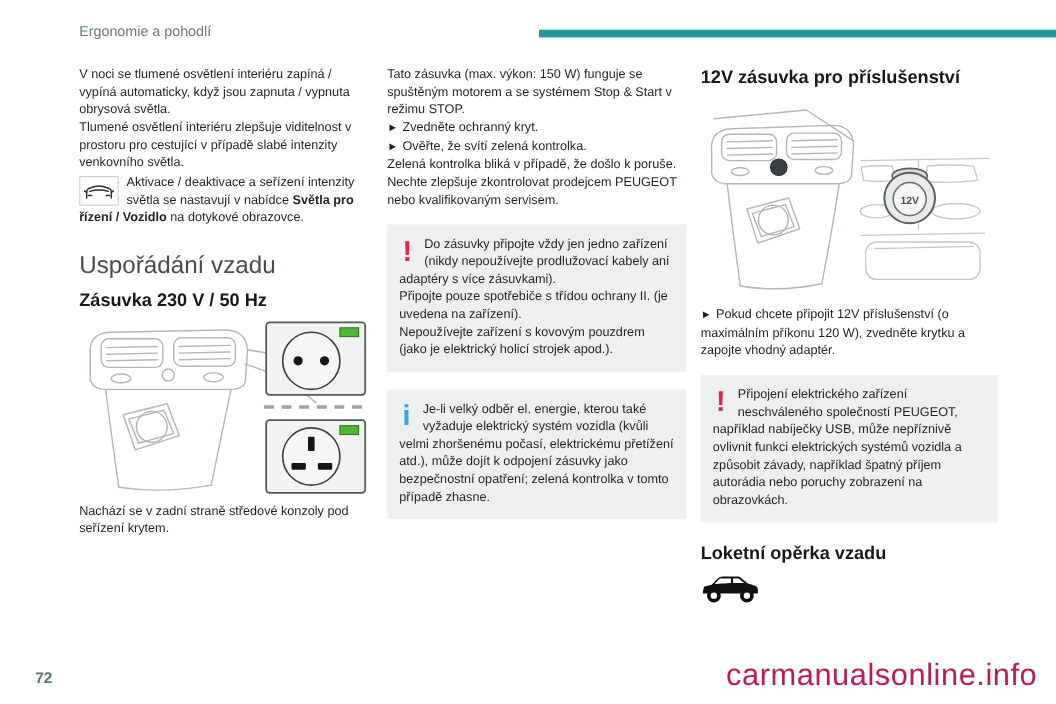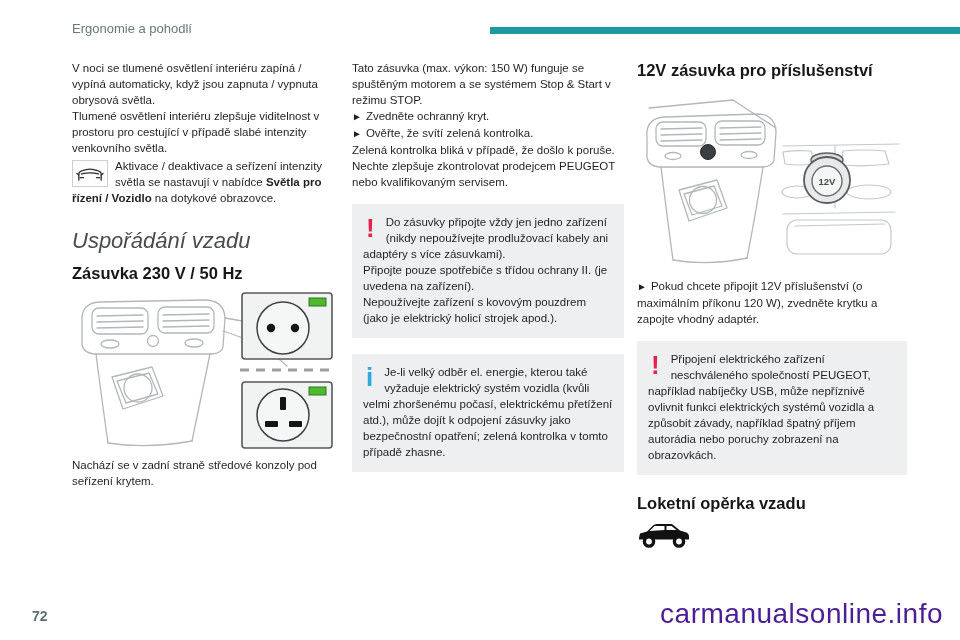--- a/index.html
+++ b/index.html
@@ -50,29 +50,29 @@
     float: left; font-size: 26px; line-height: 26px; font-weight: 700;
     color: #e5234e; margin: 1px 11px 2px 3px;
   }
   .info-glyph {
     float: left; font-size: 26px; line-height: 24px; font-weight: 700;
     color: #2ea8dd; margin: 1px 11px 2px 3px; font-style: normal;
   }
 
   .img-block { display: block; }
   .mt4 { margin-top: 4px; } .mt8 { margin-top: 8px; } .mt16 { margin-top: 16px; }
-  .mt20 { margin-top: 20px; font-style: italic; }
+  .mt20 { margin-top: 20px; }
 
   .page-number {
     position: absolute; left: 32px; top: 608px;
     font-size: 14px; font-weight: 700; color: #5a7370;
   }
   .watermark {
     position: absolute; right: 17px; top: 598px;
-    font-size: 28px; color: #4c1d95; letter-spacing: 0.5px;
+    font-size: 28px; color: #be185d; letter-spacing: 0.5px;
   }
 </style>
 </head>
 <body>
 
 <div class="page-header-title">Ergonomie a pohodlí</div>
 <div class="teal-bar"></div>
 
 <div class="col col-1">
   <p class="body-t">V noci se tlumené osvětlení interiéru zapíná / vypíná automaticky, když jsou zapnuta / vypnuta obrysová světla.</p>

